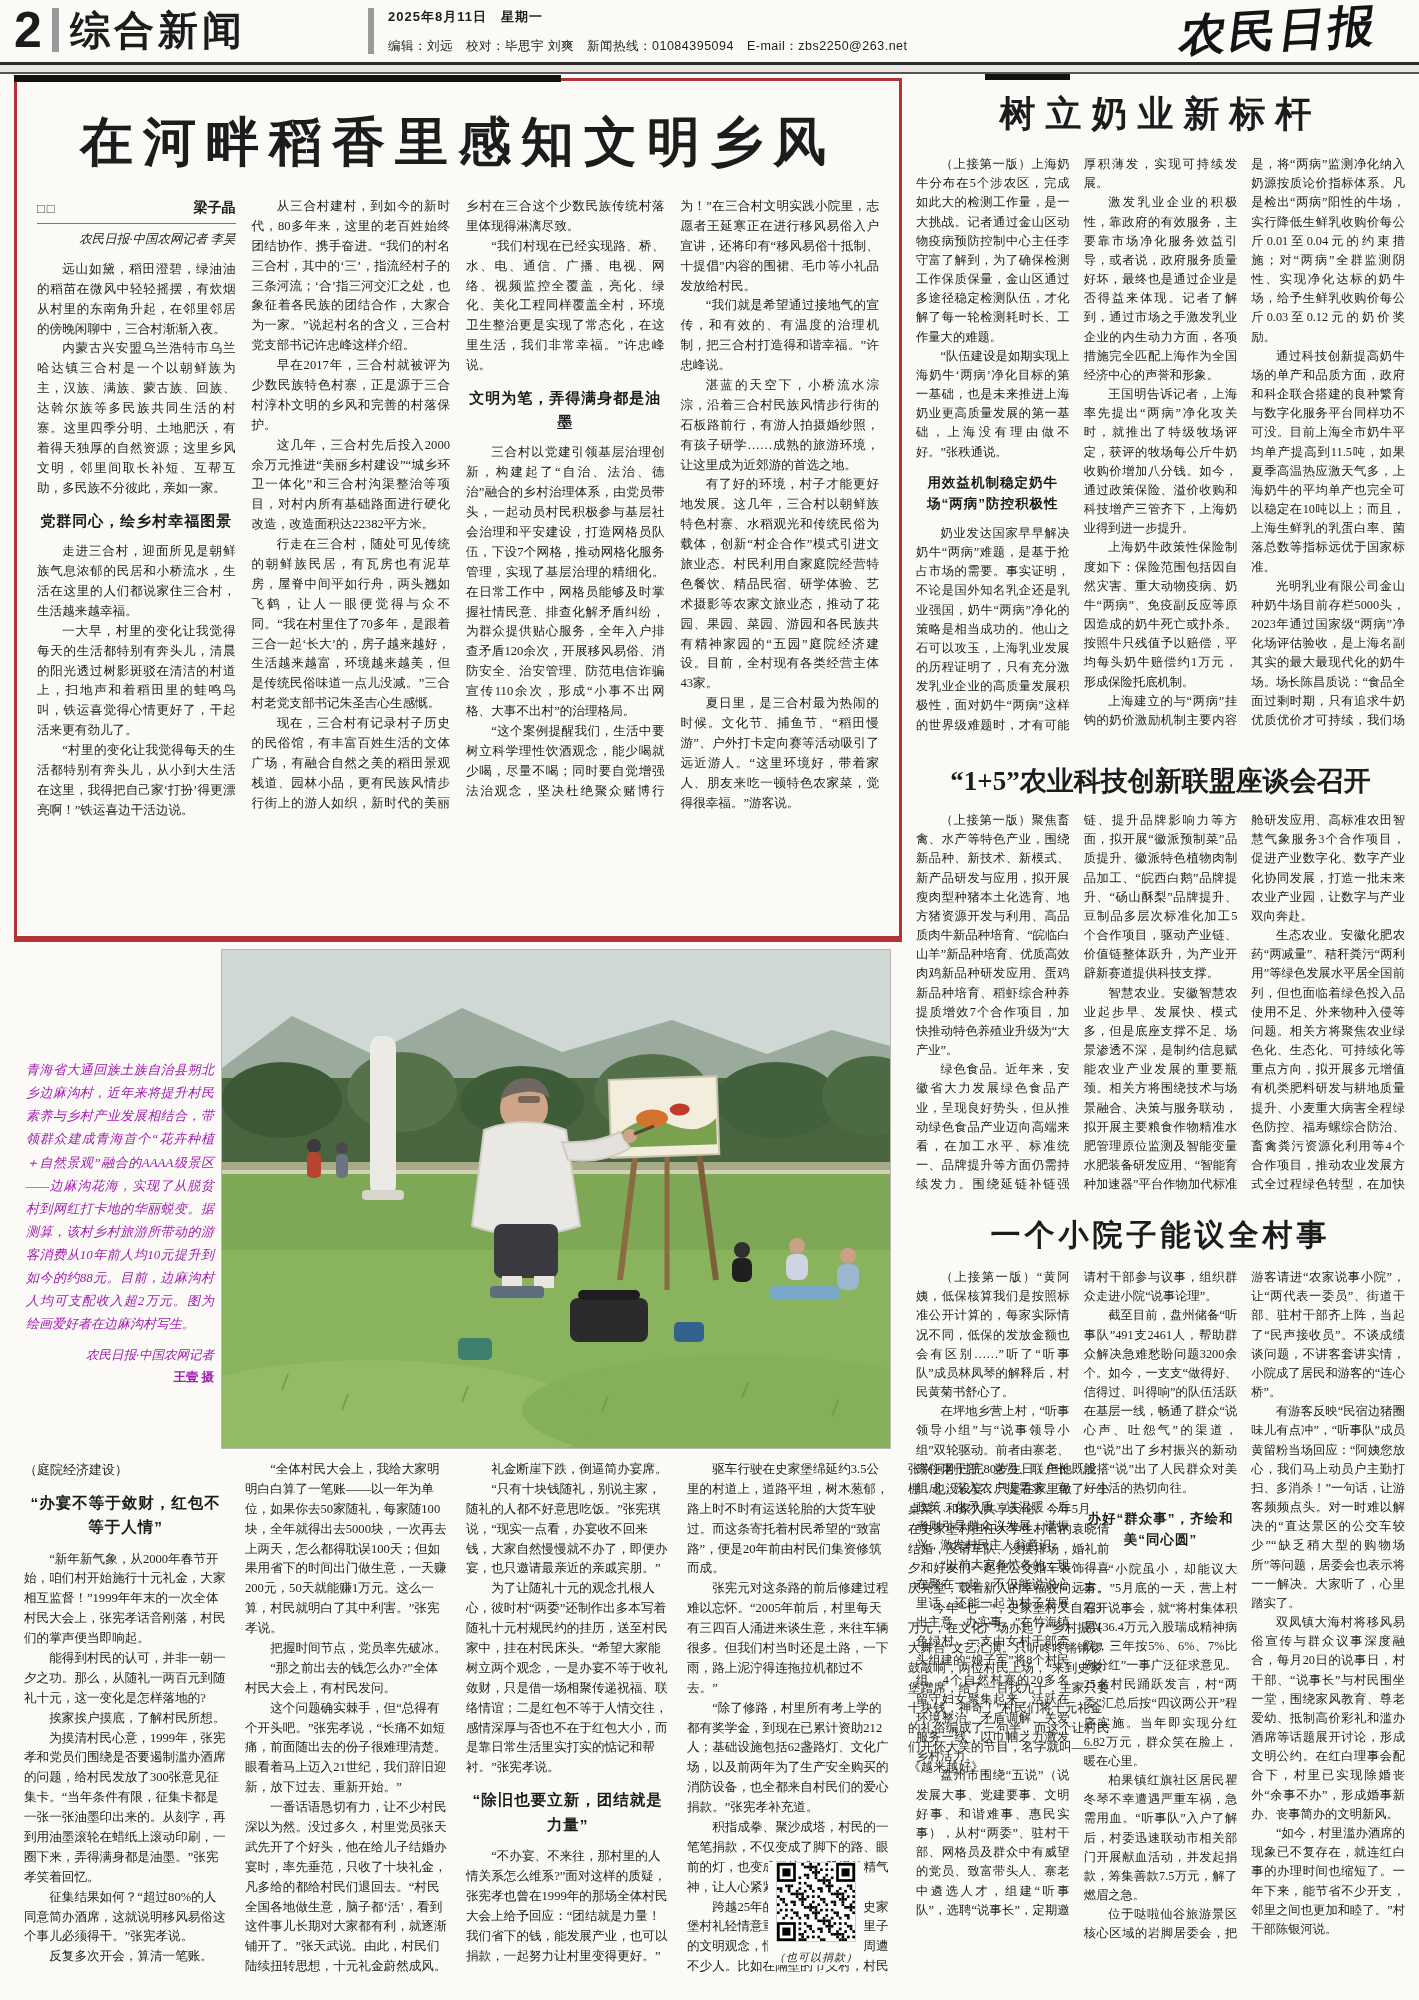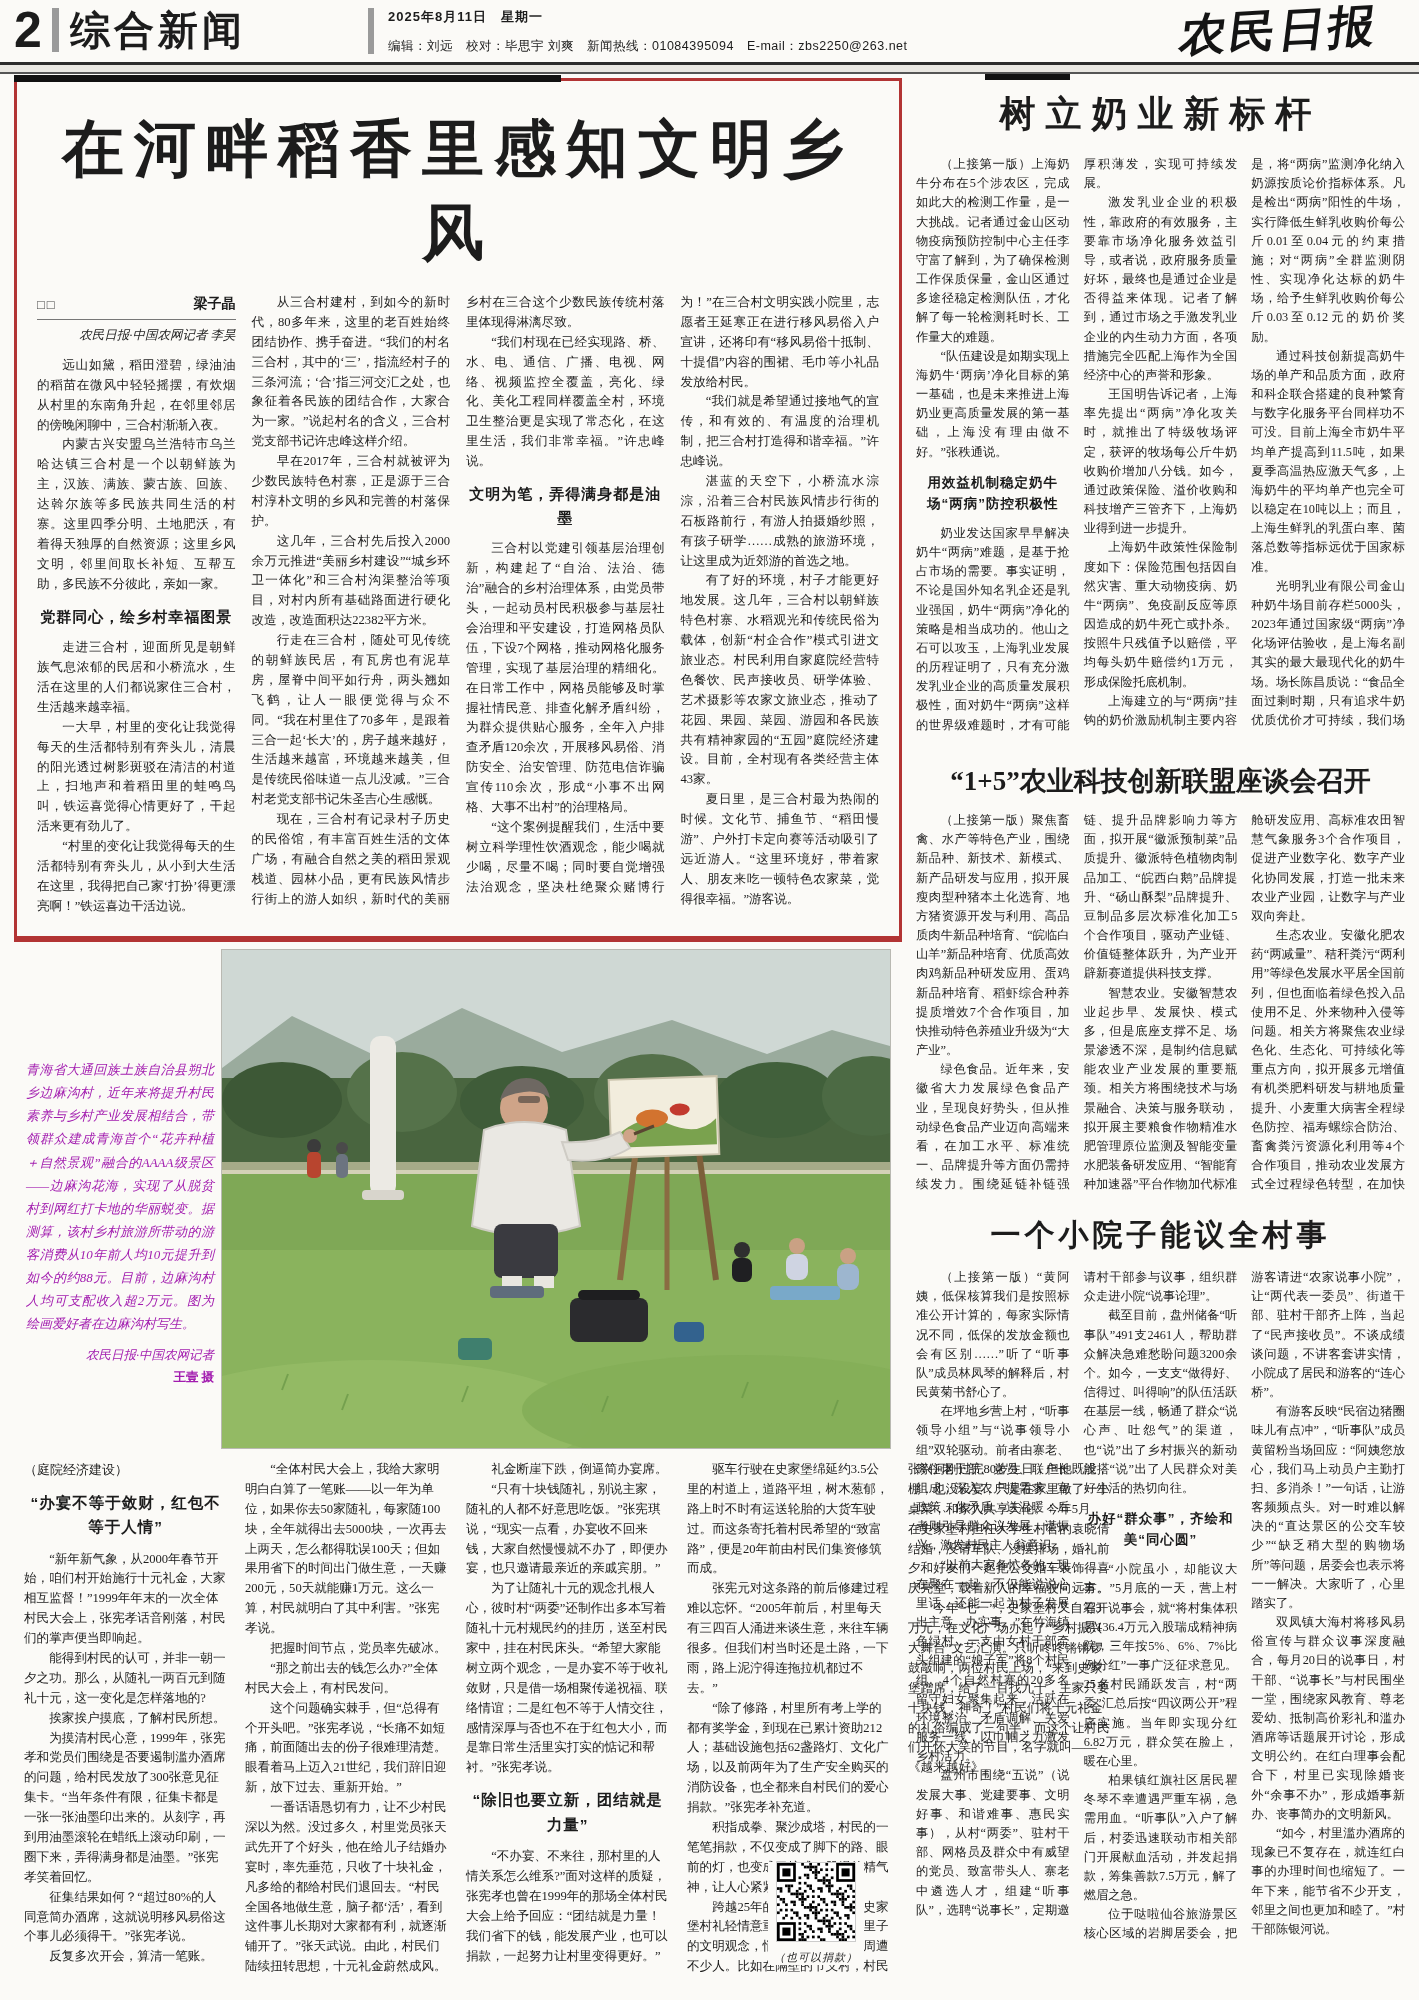--- a/index.html
+++ b/index.html
@@ -27,21 +27,21 @@
     font-family:"Liberation Serif","DejaVu Serif",serif;
     transform:skewX(-10deg) rotate(-3deg);letter-spacing:3px;color:#141414;}
   .hdr-rule{position:absolute;left:0;top:62px;width:100%;height:7px;
     border-top:3px solid #2b2b2b;border-bottom:2px solid #555;background:#e9e7e2;}
 
   
   .main-box{position:absolute;left:14px;top:78px;width:888px;height:864px;
     border:3px solid #b23434;border-bottom-width:6px;background:#fbfaf7;box-sizing:border-box;}
   .main-box .blackbar{position:absolute;left:-3px;top:-6px;width:62%;height:7px;background:#111;}
   .deco-bar{position:absolute;left:985px;top:74px;width:85px;height:6px;background:#111;}
-  .main-headline{margin:26px 10px 6px;text-align:center;font-size:62px;font-weight:bold;
+  .main-headline{margin:26px 10px 6px;text-align:center;font-size:53px;font-weight:bold;
     letter-spacing:10px;font-family:"Liberation Serif","DejaVu Serif",serif;}
   .cols{text-align:justify;overflow:hidden;}
   .main-cols{margin:18px 20px 0;height:676px;column-count:4;column-gap:16px;
     font-size:12.6px;line-height:1.58;}
   .para{margin:0;text-indent:2em;}
   .subhead{font-family:"Liberation Sans","DejaVu Sans",sans-serif;font-weight:bold;
     text-align:center;font-size:15px;margin:10px 0;letter-spacing:1px;}
   .byline{margin-bottom:10px;break-inside:avoid;}
   .byline .row1{display:flex;justify-content:space-between;align-items:flex-end;
     border-bottom:1px solid #777;padding-bottom:4px;font-size:13px;}
@@ -125,21 +125,21 @@
         <p class="para">早在2017年，三合村就被评为少数民族特色村寨，正是源于三合村淳朴文明的乡风和完善的村落保护。</p>
         <p class="para">这几年，三合村先后投入2000余万元推进“美丽乡村建设”“城乡环卫一体化”和三合村沟渠整治等项目，对村内所有基础路面进行硬化改造，改造面积达22382平方米。</p>
         <p class="para">行走在三合村，随处可见传统的朝鲜族民居，有瓦房也有泥草房，屋脊中间平如行舟，两头翘如飞鹤，让人一眼便觉得与众不同。“我在村里住了70多年，是跟着三合一起‘长大’的，房子越来越好，生活越来越富，环境越来越美，但是传统民俗味道一点儿没减。”三合村老党支部书记朱圣吉心生感慨。</p>
         <p class="para">现在，三合村有记录村子历史的民俗馆，有丰富百姓生活的文体广场，有融合自然之美的稻田景观栈道、园林小品，更有民族风情步行街上的游人如织，新时代的美丽乡村在三合这个少数民族传统村落里体现得淋漓尽致。</p>
         <p class="para">“我们村现在已经实现路、桥、水、电、通信、广播、电视、网络、视频监控全覆盖，亮化、绿化、美化工程同样覆盖全村，环境卫生整治更是实现了常态化，在这里生活，我们非常幸福。”许忠峰说。</p>
         <div class="subhead">文明为笔，弄得满身都是油墨</div>
         <p class="para">三合村以党建引领基层治理创新，构建起了“自治、法治、德治”融合的乡村治理体系，由党员带头，一起动员村民积极参与基层社会治理和平安建设，打造网格员队伍，下设7个网格，推动网格化服务管理，实现了基层治理的精细化。在日常工作中，网格员能够及时掌握社情民意、排查化解矛盾纠纷，为群众提供贴心服务，全年入户排查矛盾120余次，开展移风易俗、消防安全、治安管理、防范电信诈骗宣传110余次，形成“小事不出网格、大事不出村”的治理格局。</p>
         <p class="para">“这个案例提醒我们，生活中要树立科学理性饮酒观念，能少喝就少喝，尽量不喝；同时要自觉增强法治观念，坚决杜绝聚众赌博行为！”在三合村文明实践小院里，志愿者王延寒正在进行移风易俗入户宣讲，还将印有“移风易俗十抵制、十提倡”内容的围裙、毛巾等小礼品发放给村民。</p>
         <p class="para">“我们就是希望通过接地气的宣传，和有效的、有温度的治理机制，把三合村打造得和谐幸福。”许忠峰说。</p>
         <p class="para">湛蓝的天空下，小桥流水淙淙，沿着三合村民族风情步行街的石板路前行，有游人拍摄婚纱照，有孩子研学……成熟的旅游环境，让这里成为近郊游的首选之地。</p>
-        <p class="para">有了好的环境，村子才能更好地发展。这几年，三合村以朝鲜族特色村寨、水稻观光和传统民俗为载体，创新“村企合作”模式引进文旅业态。村民利用自家庭院经营特色餐饮、民声接收员、研学体验、艺术摄影等农家文旅业态，推动了花园、果园、菜园、游园和各民族共有精神家园的“五园”庭院经济建设。目前，全村现有各类经营主体43家。</p>
+        <p class="para">有了好的环境，村子才能更好地发展。这几年，三合村以朝鲜族特色村寨、水稻观光和传统民俗为载体，创新“村企合作”模式引进文旅业态。村民利用自家庭院经营特色餐饮、精品民宿、研学体验、艺术摄影等农家文旅业态，推动了花园、果园、菜园、游园和各民族共有精神家园的“五园”庭院经济建设。目前，全村现有各类经营主体43家。</p>
         <p class="para">夏日里，是三合村最为热闹的时候。文化节、捕鱼节、“稻田慢游”、户外打卡定向赛等活动吸引了远近游人。“这里环境好，带着家人、朋友来吃一顿特色农家菜，觉得很幸福。”游客说。</p>
       </div>
   </section>
 
   <div class="rcol">
     <h2 class="art-head h-dairy">树立奶业新标杆</h2>
     <div class="cols dairy-cols">
         <p class="para">（上接第一版）上海奶牛分布在5个涉农区，完成如此大的检测工作量，是一大挑战。记者通过金山区动物疫病预防控制中心主任李守富了解到，为了确保检测工作保质保量，金山区通过多途径稳定检测队伍，才化解了每一轮检测耗时长、工作量大的难题。</p>
         <p class="para">“队伍建设是如期实现上海奶牛‘两病’净化目标的第一基础，也是未来推进上海奶业更高质量发展的第一基础，上海没有理由做不好。”张秩通说。</p>
         <div class="subhead">用效益机制稳定奶牛场“两病”防控积极性</div>

